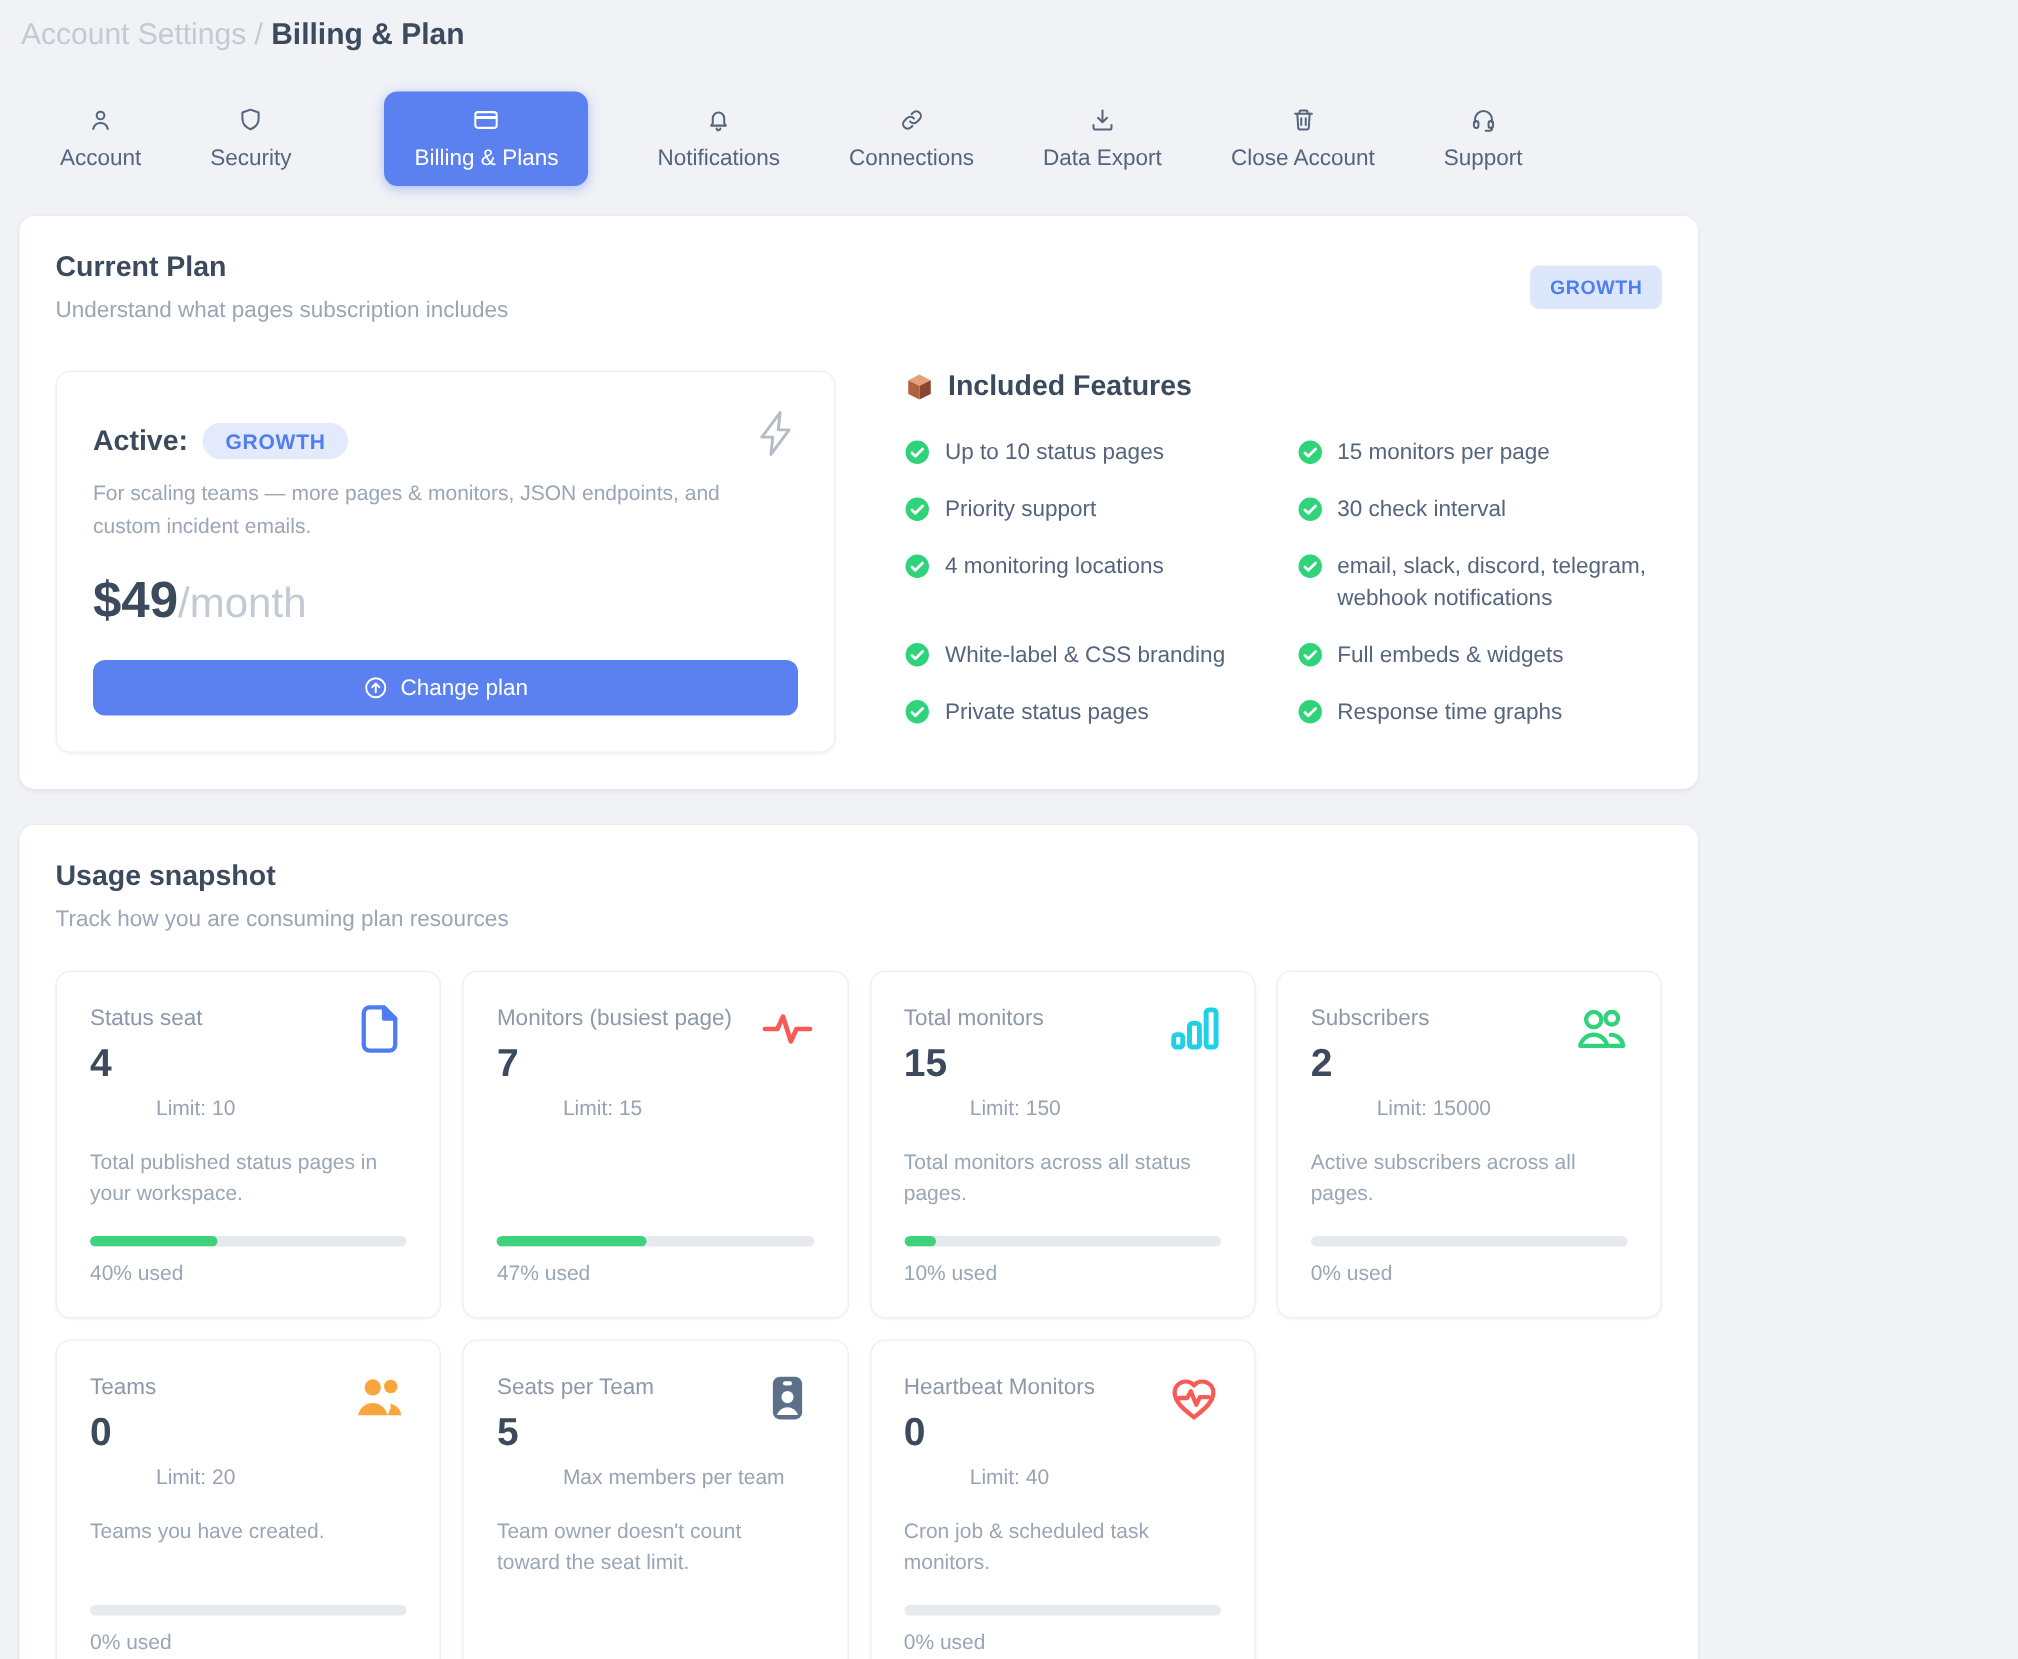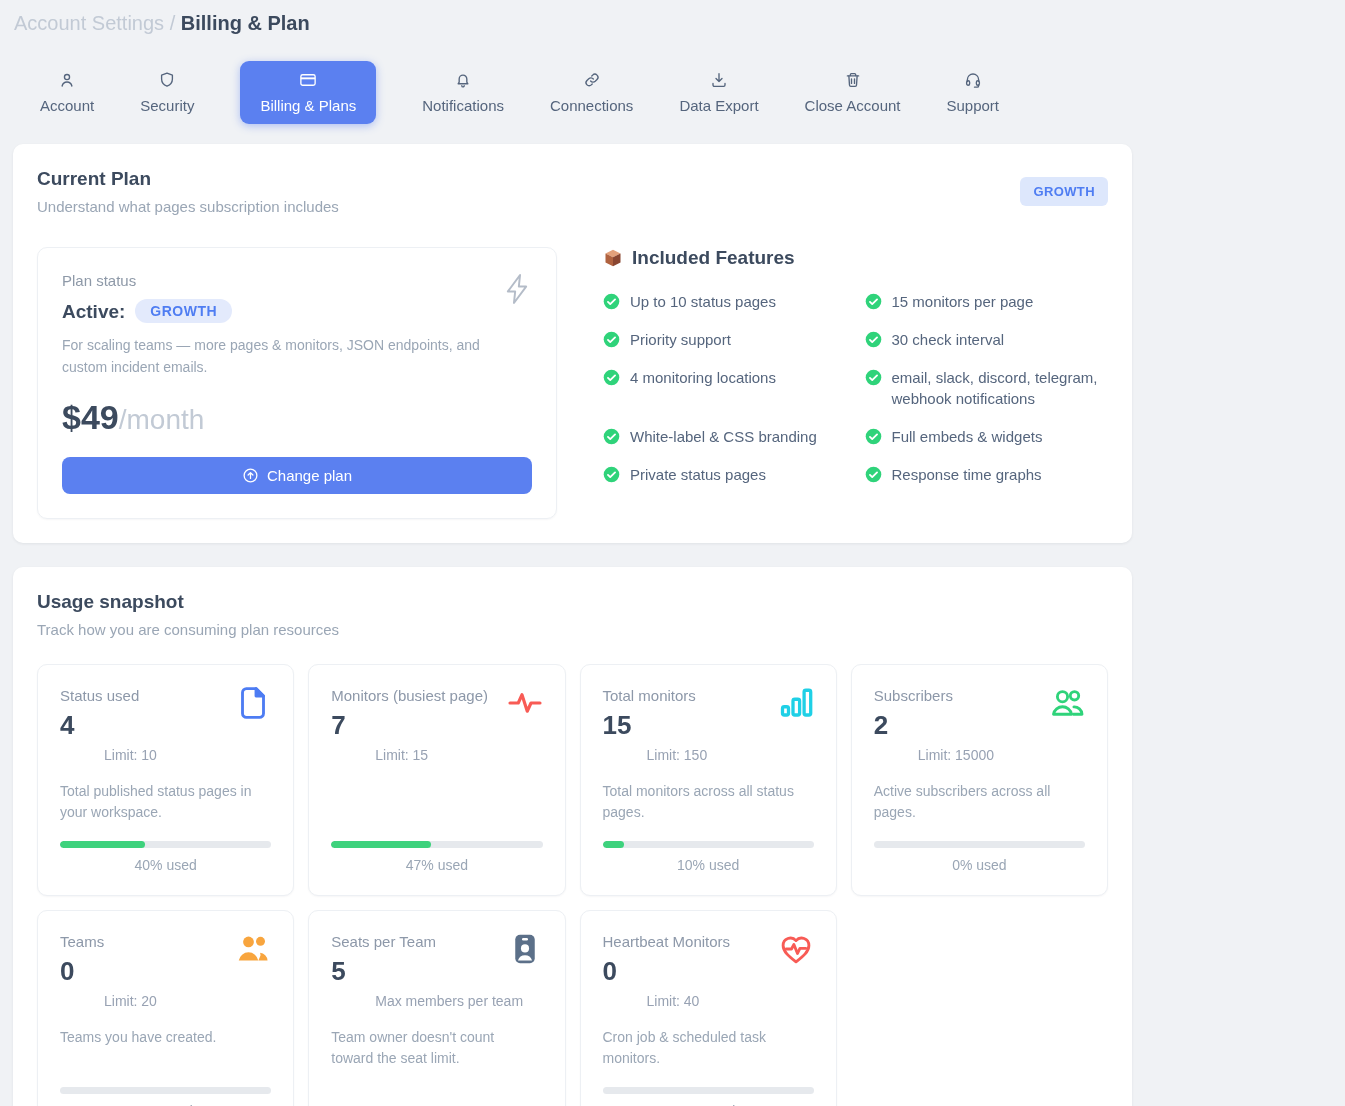--- a/index.html
+++ b/index.html
@@ -24,21 +24,21 @@
   }
   .tab {
     display:flex; align-items:center; gap:8px;
     background:none; border:none; cursor:pointer;
     font-family:inherit; font-size:15px; color:#55657d;
     white-space:nowrap; padding:4px 0;flex-direction:column;
   }
   .tab svg { width:18px; height:18px; flex:0 0 auto; }
   .tab.active {
     background:#5b80f0; color:#fff; border-radius:9px;
-    padding:10px 20px; box-shadow:0 2px 8px rgba(91,128,240,.45);
+    padding:10px 20px; box-shadow:0 2px 8px rgba(91,128,240,.45);margin-left:16px;
   }
 
   
   .panel {
     background:#fff; border-radius:10px; margin:0 13px;
     box-shadow:0 1px 3px rgba(16,24,40,.07);
     padding:24px;
   }
   .panel-plan { margin-top:20px; }
   .panel-usage { margin-top:24px; }
@@ -96,21 +96,21 @@
     position:relative; display:flex; flex-direction:column;
     border:1px solid #edf0f4; border-radius:10px; padding:22px;
     min-height:200px; box-shadow:0 1px 2px rgba(16,24,40,.04); background:#fff;
   }
   .usage-label { font-size:15px; color:#8d98a9; padding-right:54px; }
   .usage-value { font-size:26px; font-weight:700; color:#3c4a5e; margin-top:6px; }
   .usage-limit { font-size:14px; color:#98a2b3; margin-top:6px;margin-left:44px; }
   .usage-desc { font-size:14px; color:#9aa6b5; line-height:1.5; margin-top:18px; padding-right:6px; }
   .usage-icon { position:absolute; top:20px; right:22px; }
   .usage-icon svg { width:36px; height:36px; }
-  .usage-footer { margin-top:auto; padding-top:18px;text-align:center; }
+  .usage-footer { margin-top:auto; padding-top:18px; }
   .progress-track { height:7px; background:#e6e9ed; border-radius:6px; overflow:hidden; }
   .progress-fill { height:100%; background:#3ed27d; border-radius:6px; }
   .usage-percent { font-size:14px; color:#9aa6b5; margin-top:9px; }
 </style>
 </head>
 <body>
 
 <div class="page">
 
   <div class="breadcrumb">
@@ -200,21 +200,20 @@
     <div class="panel-head">
       <div>
         <div class="panel-title">Current Plan</div>
         <div class="panel-sub">Understand what pages subscription includes</div>
       </div>
       <span class="plan-top-badge">GROWTH</span>
     </div>
 
     <div class="plan-body">
       <div class="plan-card">
-        <div class="plan-status-label">Plan status</div>
         <div class="plan-active-row">
           <span class="plan-active-word">Active:</span>
           <span class="plan-active-pill">GROWTH</span>
         </div>
         <div class="plan-desc">For scaling teams — more pages &amp; monitors, JSON endpoints, and custom incident emails.</div>
         <div class="plan-price-row">
           <span class="plan-price">$49</span><span class="plan-period">/month</span>
         </div>
         <button class="change-plan-btn">
           <span style="display:flex;">
@@ -337,21 +336,21 @@
           </div>
       </div>
     </div>
   </section>
 
   <section class="panel panel-usage">
     <div class="panel-title">Usage snapshot</div>
     <div class="panel-sub">Track how you are consuming plan resources</div>
     <div class="usage-grid" id="usage-grid">
         <div class="usage-card">
-          <div class="usage-label">Status used</div>
+          <div class="usage-label">Status seat</div>
           <div class="usage-value">4</div>
           <div class="usage-limit">Limit: 10</div>
           <div class="usage-desc">Total published status pages in your workspace.</div>
           <span class="usage-icon" style="display: flex; color: rgb(77, 124, 243);">
             <svg viewBox="0 0 24 24" fill="none" stroke="currentColor" stroke-width="1.9" stroke-linejoin="round">
               <path d="M5 5A2.6 2.6 0 0 1 7.6 2.4H14L19 7.4V19a2.6 2.6 0 0 1-2.6 2.6H7.6A2.6 2.6 0 0 1 5 19z"></path>
               <path d="M14 2.4v5h5z" fill="currentColor"></path>
             </svg>
           </span>
           <div class="usage-footer">

